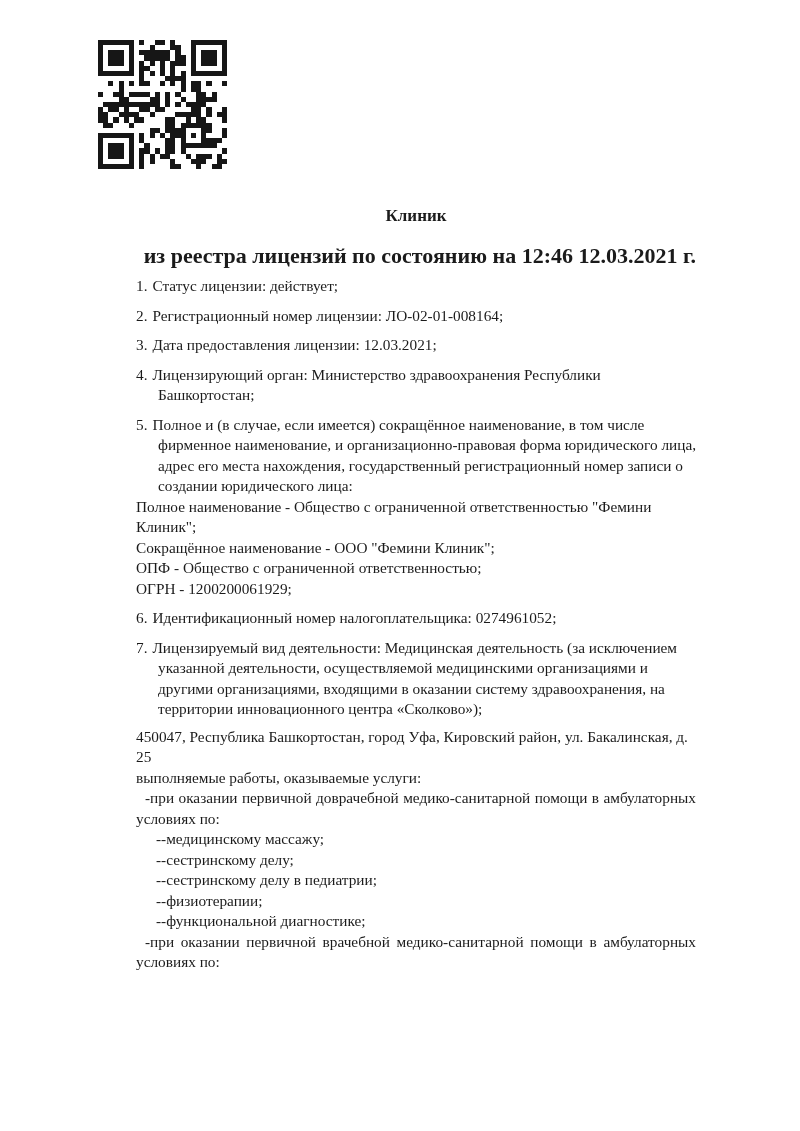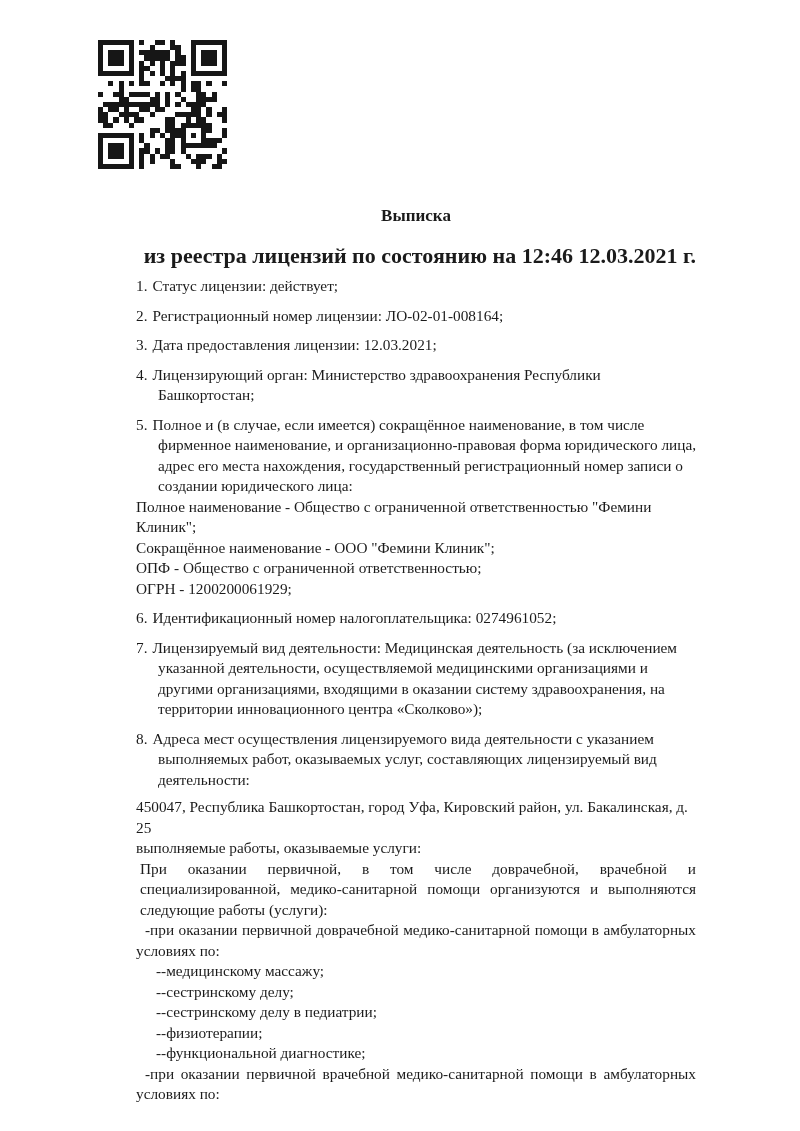--- a/index.html
+++ b/index.html
@@ -375,48 +375,46 @@
         <rect x="14" y="24" width="1" height="1" fill="#161616"></rect>
         <rect x="15" y="24" width="1" height="1" fill="#161616"></rect>
         <rect x="19" y="24" width="1" height="1" fill="#161616"></rect>
         <rect x="22" y="24" width="1" height="1" fill="#161616"></rect>
         <rect x="23" y="24" width="1" height="1" fill="#161616"></rect>
       </svg>
   </div>
 
   <div class="content">
 
-    <div class="title">Выписка</div>
+    <div class="title">Клиник</div>
     <div class="subtitle">из реестра лицензий по состоянию на 12:46 12.03.2021 г.</div>
 
     <div class="body-block">
       <p class="nitem"><span class="num">1.</span><span>Статус лицензии: действует;</span></p>
       <p class="nitem"><span class="num">2.</span><span>Регистрационный номер лицензии: ЛО-02-01-008164;</span></p>
       <p class="nitem"><span class="num">3.</span><span>Дата предоставления лицензии: 12.03.2021;</span></p>
       <p class="nitem"><span class="num">4.</span><span>Лицензирующий орган: Министерство здравоохранения Республики Башкортостан;</span></p>
       <p class="nitem"><span class="num">5.</span><span>Полное и (в случае, если имеется) сокращённое наименование, в том числе фирменное наименование, и организационно-правовая форма юридического лица, адрес его места нахождения, государственный регистрационный номер записи о создании юридического лица:</span></p>
     </div>
 
     <div class="org-block">
       <p class="plain">Полное наименование - Общество с ограниченной ответственностью "Фемини Клиник";</p>
       <p class="plain">Сокращённое наименование - ООО "Фемини Клиник";</p>
       <p class="plain">ОПФ - Общество с ограниченной ответственностью;</p>
       <p class="plain">ОГРН - 1200200061929;</p>
     </div>
 
     <div>
       <p class="nitem"><span class="num">6.</span><span>Идентификационный номер налогоплательщика: 0274961052;</span></p>
       <p class="nitem"><span class="num">7.</span><span>Лицензируемый вид деятельности: Медицинская деятельность (за исключением указанной деятельности, осуществляемой медицинскими организациями и другими организациями, входящими в оказании систему здравоохранения, на территории инновационного центра «Сколково»);</span></p>
-      <p class="nitem"><span class="num">8.</span><span>Адреса мест осуществления лицензируемого вида деятельности с указанием выполняемых работ, оказываемых услуг, составляющих лицензируемый вид деятельности:</span></p>
     </div>
 
     <div class="addr-block">
       <p class="plain">450047, Республика Башкортостан, город Уфа, Кировский район, ул. Бакалинская, д. 25</p>
       <p class="plain">выполняемые работы, оказываемые услуги:</p>
-      <p class="svc-head">При оказании первичной, в том числе доврачебной, врачебной и специализированной, медико-санитарной помощи организуются и выполняются следующие работы (услуги):</p>
       <p class="svc-sub">-при оказании первичной доврачебной медико-санитарной помощи в амбулаторных условиях по:</p>
       <p class="svc-leaf">--медицинскому массажу;</p>
       <p class="svc-leaf">--сестринскому делу;</p>
       <p class="svc-leaf">--сестринскому делу в педиатрии;</p>
       <p class="svc-leaf">--физиотерапии;</p>
       <p class="svc-leaf">--функциональной диагностике;</p>
       <p class="svc-sub">-при оказании первичной врачебной медико-санитарной помощи в амбулаторных условиях по:</p>
 
     </div>
 

